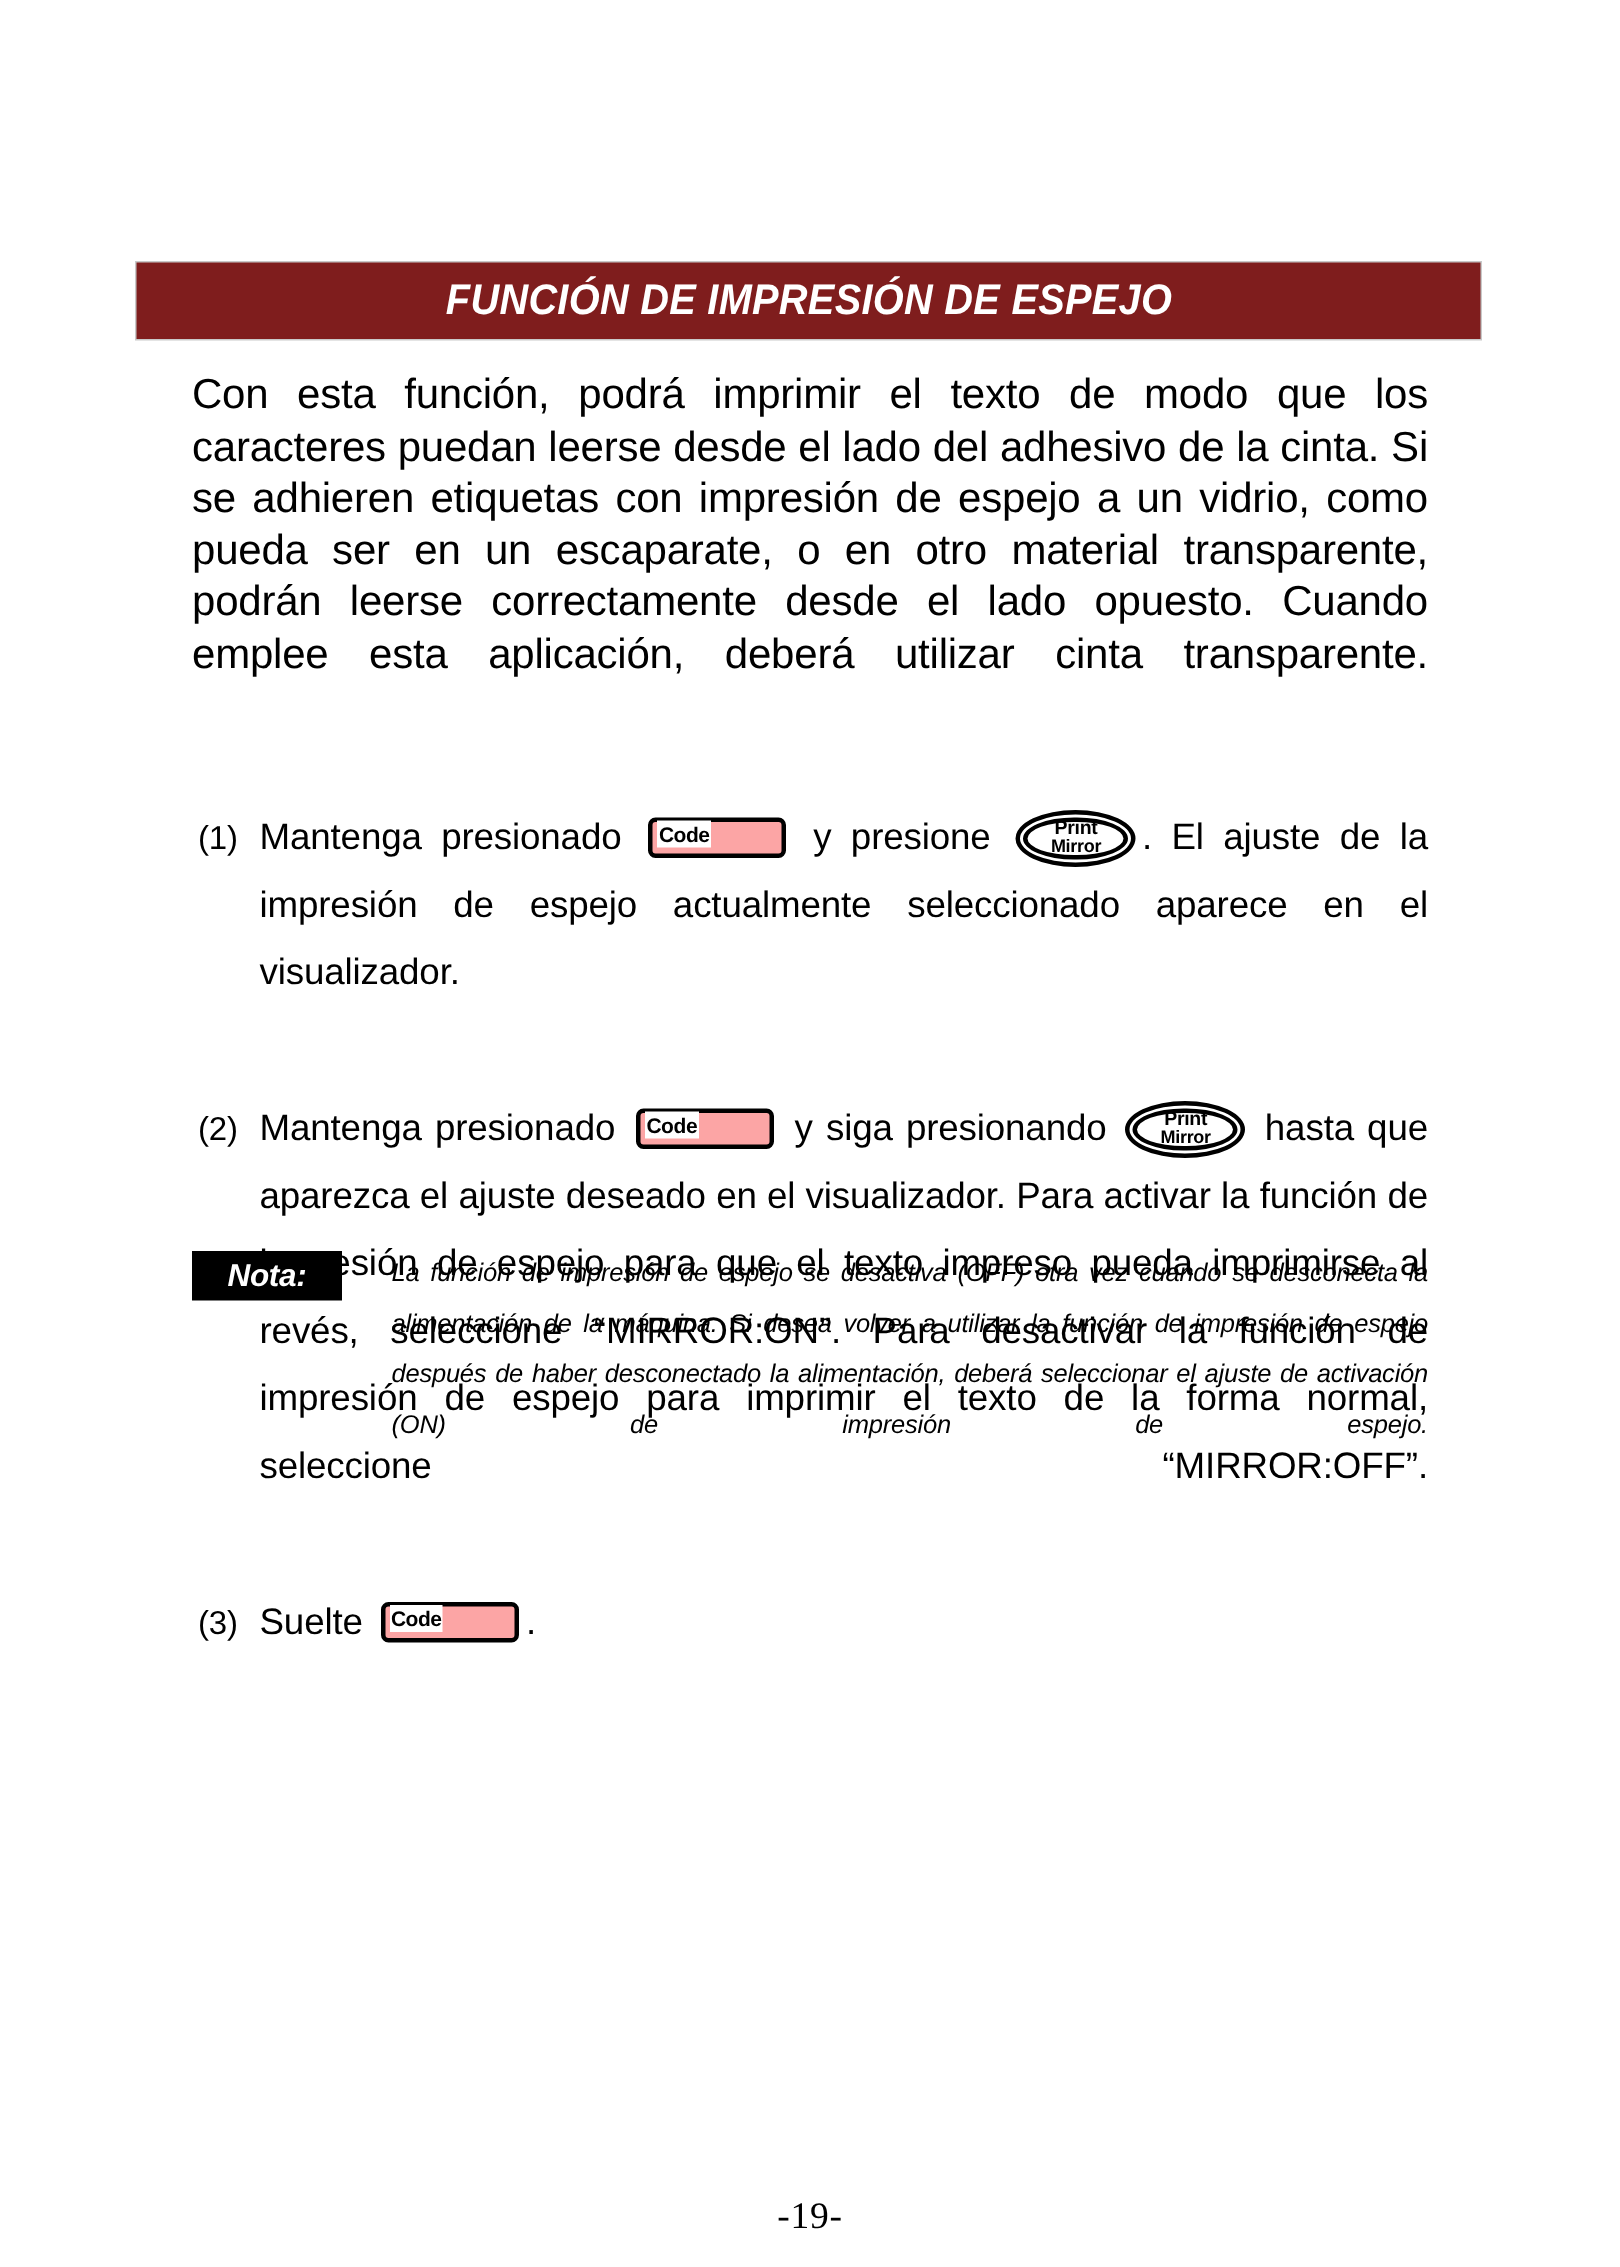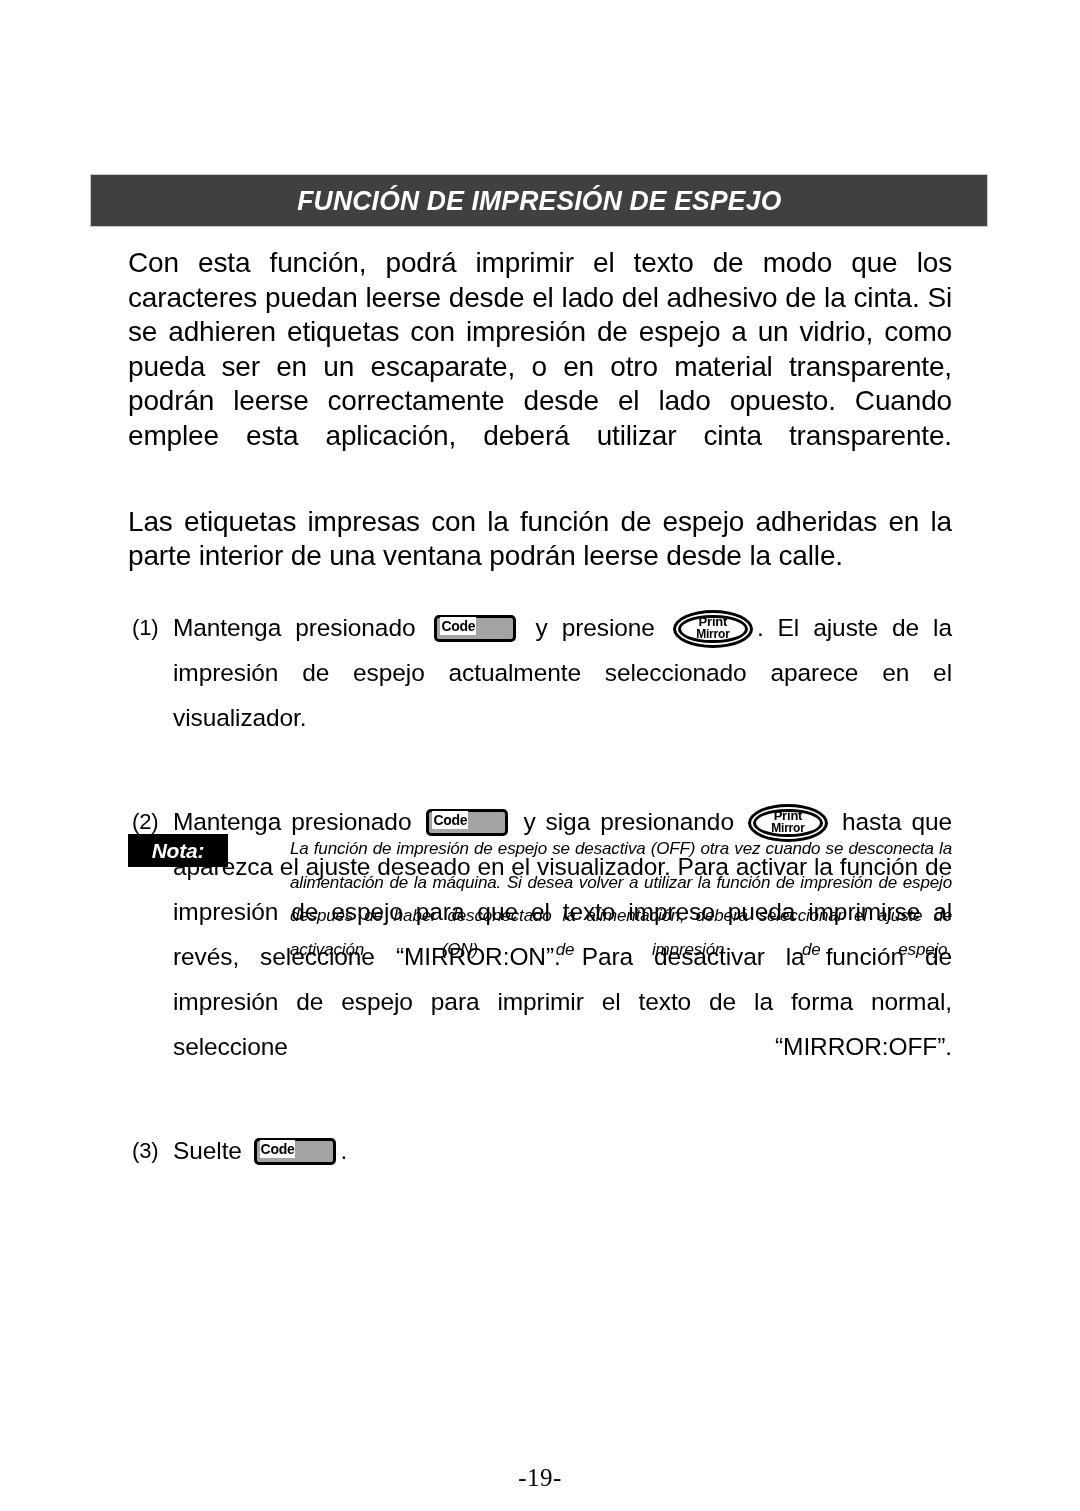--- a/index.html
+++ b/index.html
@@ -22,21 +22,21 @@
     background: #ffffff;
   }
 
   
   .banner {
     position: absolute;
     left: 91px;
     top: 175px;
     width: 896px;
     height: 51px;
-    background: #404040;
+    background: #7f1d1d;
     box-shadow: 0 0 0 1px #c9c9c9;
     display: flex;
     align-items: center;
     justify-content: center;
   }
   .banner-title {
     color: #ffffff;
     font-family: "Liberation Sans", sans-serif;
     font-weight: 700;
     font-style: italic;
@@ -106,27 +106,27 @@
     width: 100%;
   }
   .step-nojust {
     text-align: left;
   }
 
   
   .key-code {
     display: inline-block;
     position: relative;
-    width: 82px;
+    width: 92px;
     height: 27px;
     vertical-align: -6px;
     margin: 0 5px;
     border: 3px solid #000000;
     border-radius: 5px;
-    background: #a3a3a3;
+    background: #fca5a5;
     box-sizing: border-box;
   }
   .key-code .kc-label {
     position: absolute;
     left: 3px;
     top: -1px;
     font-family: "Liberation Sans", sans-serif;
     font-size: 14px;
     font-weight: 700;
     line-height: 18px;
@@ -177,21 +177,20 @@
   .key-print .kp-bot { font-size: 12px; }
 
   
   .nota-block {
     position: absolute;
     left: 128px;
     top: 832px;
     width: 824px;
     display: flex;
     align-items: flex-start;
-    gap: 29px;
   }
   .nota-tag {
     flex: 0 0 auto;
     width: 100px;
     height: 33px;
     background: #000000;
     color: #ffffff;
     display: flex;
     align-items: center;
     justify-content: center;
@@ -239,21 +238,20 @@
   <div class="banner">
     <div class="banner-title">FUNCIÓN DE IMPRESIÓN DE ESPEJO</div>
   </div>
 
   <div class="content">
 
     <p class="body last-full">Con esta función, podrá imprimir el texto de modo que los caracteres puedan leerse desde el lado del adhesivo de la cinta. Si se adhieren etiquetas con impresión de espejo a un vidrio, como pueda ser en un escaparate, o en otro material transparente, podrán leerse correctamente desde el lado opuesto. Cuando emplee esta aplicación, deberá utilizar cinta transparente.</p>
 
     <div class="gap-para"></div>
 
-    <p class="body">Las etiquetas impresas con la función de espejo adheridas en la parte interior de una ventana podrán leerse desde la calle.</p>
 
     <div class="gap-para"></div>
 
 
     <div class="gap-small"></div>
 
     <div class="step">
       <span class="num">(1)</span>
       <span class="tail">
         <span>Mantenga presionado</span>

